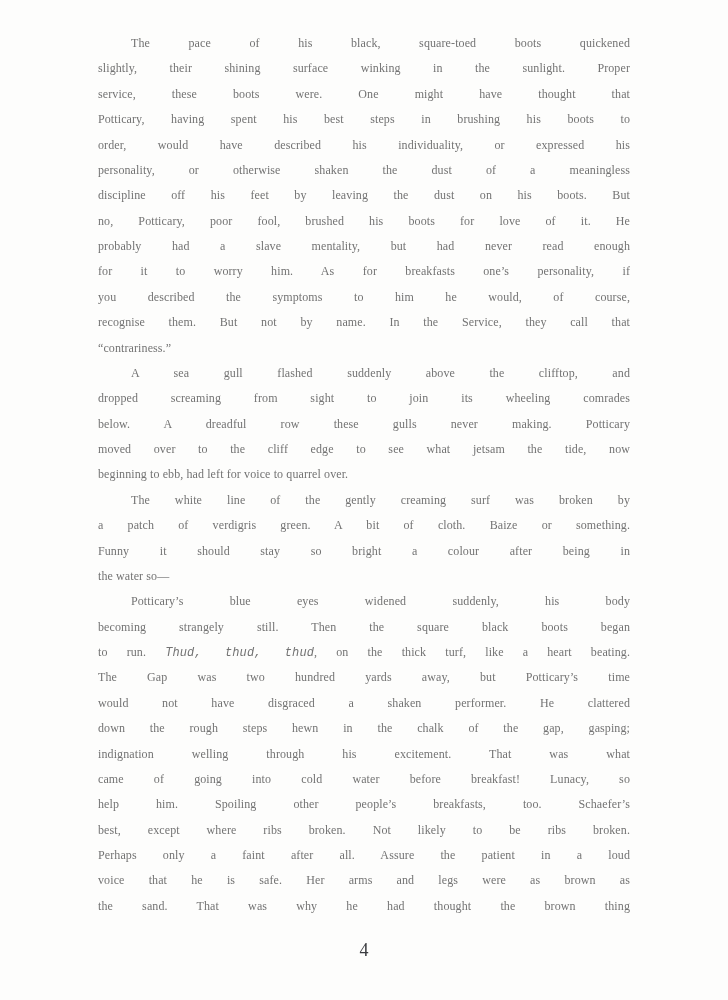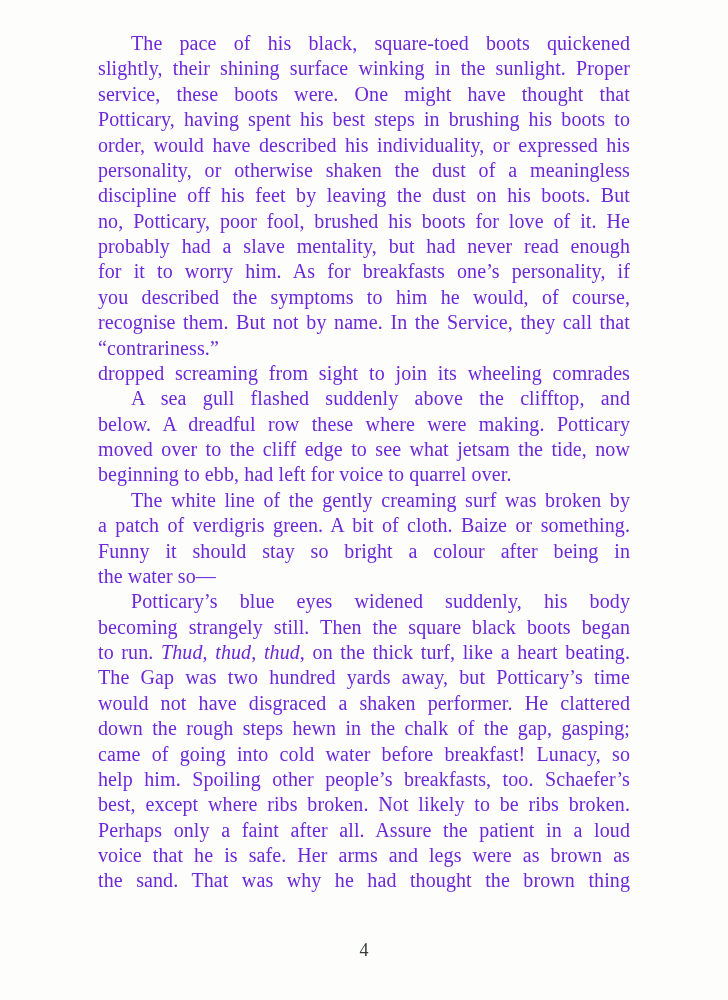--- a/index.html
+++ b/index.html
@@ -17,42 +17,43 @@
   .page {
     position: absolute;
     inset: 0;
     background: #fdfdfc;
   }
   .text-block {
     position: absolute;
     left: 98px;
     top: 31px;
     width: 532px;
-    color: #6d28d9;
-    font-size: 20px;
+    color: #737373;
+    font-size: 12px;
     line-height: 25.38px;
     text-rendering: optimizeLegibility;
   }
   .line {
     text-align: justify;
     text-align-last: justify;
     height: 25.38px;
     overflow: visible;
     white-space: normal;
     letter-spacing: 0.1px;
   }
   .line.flush {
     text-align: right;
     text-align-last: left;
   }
   .line.indent {
     text-indent: 33px;
   }
   .line em {
     font-style: italic;
+    font-family: Liberation Mono, monospace;
   }
   .folio {
     position: absolute;
     top: 938px;
     left: 0;
     width: 728px;
     text-align: center;
     color: #3a3b3f;
     font-size: 18px;
     line-height: 25px;
@@ -69,35 +70,36 @@
       <div class="line"><span>Potticary, having spent his best steps in brushing his boots to</span></div>
       <div class="line"><span>order, would have described his individuality, or expressed his</span></div>
       <div class="line"><span>personality, or otherwise shaken the dust of a meaningless</span></div>
       <div class="line"><span>discipline off his feet by leaving the dust on his boots. But</span></div>
       <div class="line"><span>no, Potticary, poor fool, brushed his boots for love of it. He</span></div>
       <div class="line"><span>probably had a slave mentality, but had never read enough</span></div>
       <div class="line"><span>for it to worry him. As for breakfasts one’s personality, if</span></div>
       <div class="line"><span>you described the symptoms to him he would, of course,</span></div>
       <div class="line"><span>recognise them. But not by name. In the Service, they call that</span></div>
       <div class="line flush"><span>“contrariness.”</span></div>
+      <div class="line indent"><span>A sea gull flashed suddenly above the clifftop, and</span></div>
       <div class="line"><span>dropped screaming from sight to join its wheeling comrades</span></div>
-      <div class="line indent"><span>A sea gull flashed suddenly above the clifftop, and</span></div>
-      <div class="line"><span>below. A dreadful row these where were making. Potticary</span></div>
+      <div class="line"><span>below. A dreadful row these gulls never making. Potticary</span></div>
       <div class="line"><span>moved over to the cliff edge to see what jetsam the tide, now</span></div>
       <div class="line flush"><span>beginning to ebb, had left for voice to quarrel over.</span></div>
       <div class="line indent"><span>The white line of the gently creaming surf was broken by</span></div>
       <div class="line"><span>a patch of verdigris green. A bit of cloth. Baize or something.</span></div>
       <div class="line"><span>Funny it should stay so bright a colour after being in</span></div>
       <div class="line flush"><span>the water so—</span></div>
       <div class="line indent"><span>Potticary’s blue eyes widened suddenly, his body</span></div>
       <div class="line"><span>becoming strangely still. Then the square black boots began</span></div>
       <div class="line"><span>to run. </span><em>Thud, thud, thud</em><span>, on the thick turf, like a heart beating.</span></div>
       <div class="line"><span>The Gap was two hundred yards away, but Potticary’s time</span></div>
       <div class="line"><span>would not have disgraced a shaken performer. He clattered</span></div>
       <div class="line"><span>down the rough steps hewn in the chalk of the gap, gasping;</span></div>
+      <div class="line"><span>indignation welling through his excitement. That was what</span></div>
       <div class="line"><span>came of going into cold water before breakfast! Lunacy, so</span></div>
       <div class="line"><span>help him. Spoiling other people’s breakfasts, too. Schaefer’s</span></div>
       <div class="line"><span>best, except where ribs broken. Not likely to be ribs broken.</span></div>
       <div class="line"><span>Perhaps only a faint after all. Assure the patient in a loud</span></div>
       <div class="line"><span>voice that he is safe. Her arms and legs were as brown as</span></div>
       <div class="line"><span>the sand. That was why he had thought the brown thing</span></div>
     </div>
   <div class="folio">4</div>
 </div>
 

